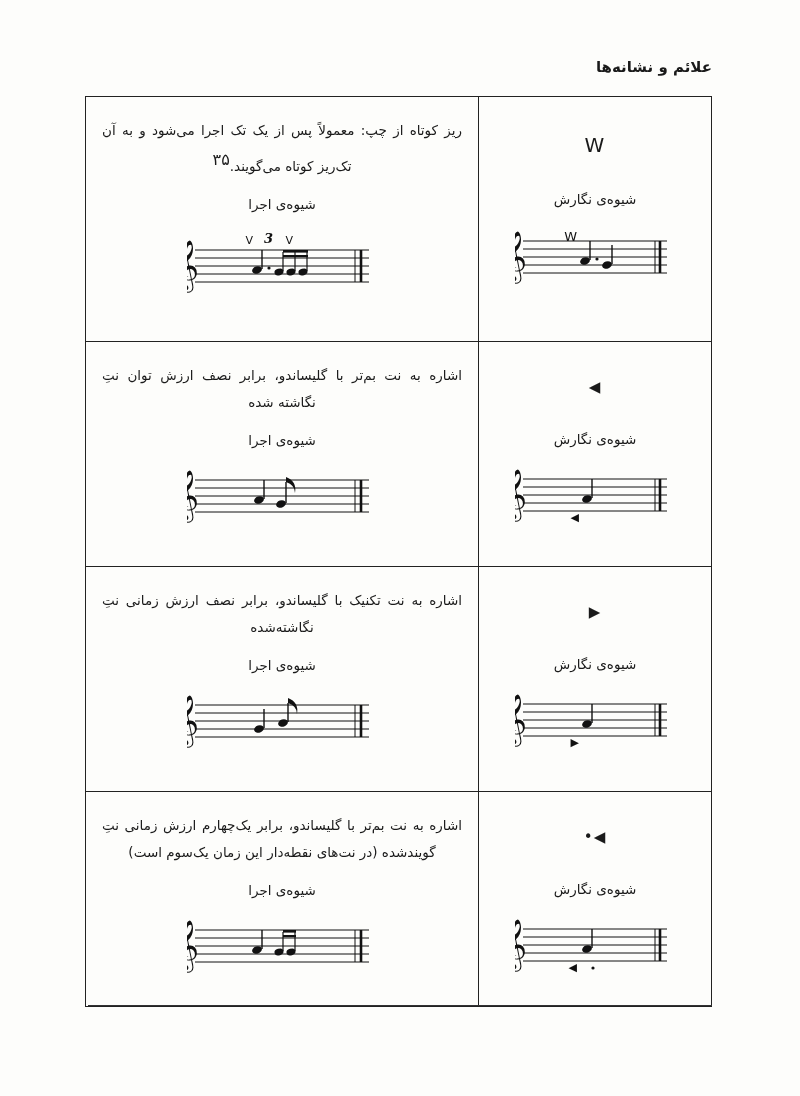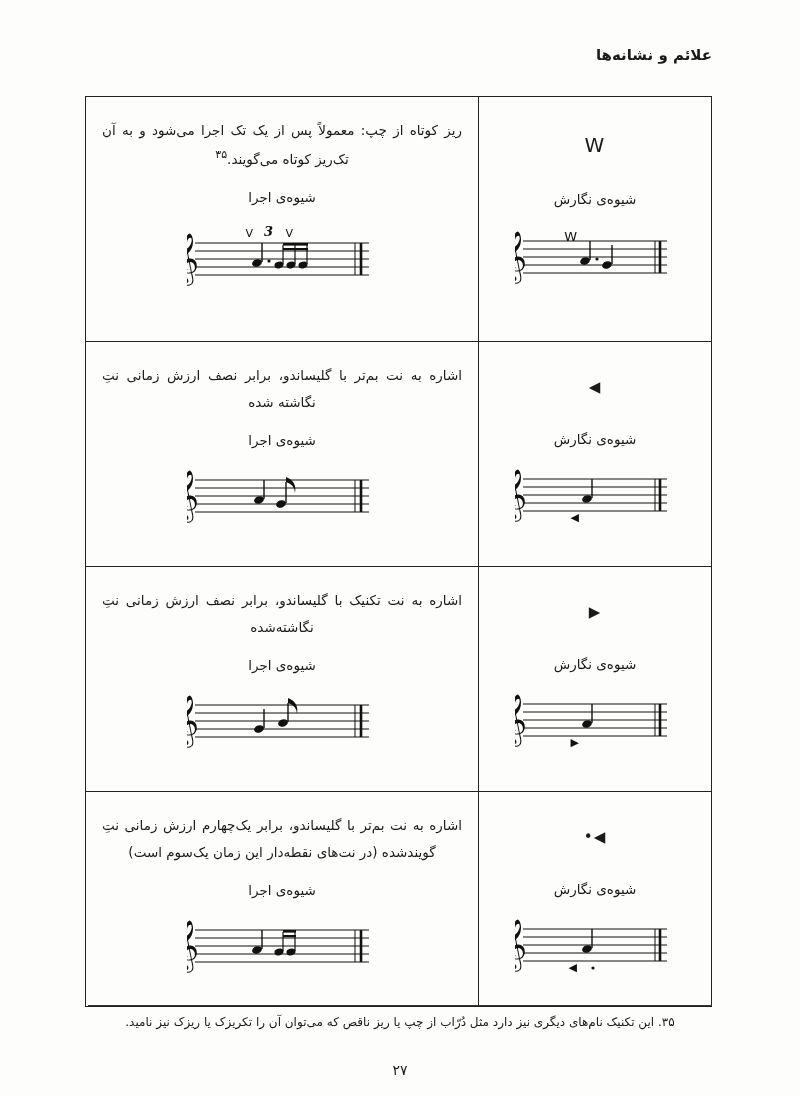--- a/index.html
+++ b/index.html
@@ -16,21 +16,21 @@
     overflow: hidden;
   }
   .page {
     position: absolute;
     inset: 0;
     background: #fdfdfb;
   }
   
   .header {
     position: absolute;
-    top: 46px;
+    top: 58px;
     right: 88px;
     font-size: 15px;
     font-weight: bold;
     direction: rtl;
     letter-spacing: 0;
   }
   
   .table {
     position: absolute;
     top: 96px;
@@ -61,21 +61,21 @@
   .desc-text {
     direction: rtl;
     text-align: justify;
     text-align-last: center;
     font-size: 13.5px;
     line-height: 2.0;
     width: 100%;
     margin: 6px 0 14px 0;
   }
   .sup-note {
-    font-size: 11px;
+    font-size: 16px;
     vertical-align: super;
   }
   .sub-label {
     direction: rtl;
     font-size: 13.5px;
     margin: 2px 0 10px 0;
   }
   .sign-glyph {
     font-size: 20px;
     line-height: 1;
@@ -214,21 +214,21 @@
                 <line x1="77" y1="39" x2="77" y2="20" stroke="#111" stroke-width="1.4"></line>
                 <text x="64" y="62" font-size="11" font-family="DejaVu Sans, sans-serif" fill="#111">◀</text>
                 <line x1="140" y1="20" x2="140" y2="52" stroke="#111" stroke-width="1"></line>
                 <line x1="145" y1="20" x2="145" y2="52" stroke="#111" stroke-width="2.6"></line>
               </svg>
             </div>
           </div>
         </td>
         <td class="col-desc">
           <div class="cell-inner">
-            <div class="desc-text">اشاره به نت بم‌تر با گلیساندو، برابر نصف ارزش زمانی نتِ نگاشته شده</div>
+            <div class="desc-text">اشاره به نت بم‌تر با گلیساندو، برابر نصف ارزش توان نتِ نگاشته شده</div>
             <div class="sub-label">شیوه‌ی اجرا</div>
             <div class="staff-wrap staff">
               <svg width="190" height="68" viewBox="0 0 190 68" xmlns="http://www.w3.org/2000/svg">
                 <g stroke="#111" stroke-width="1">
                   <line x1="8" y1="20" x2="182" y2="20"></line>
                   <line x1="8" y1="28" x2="182" y2="28"></line>
                   <line x1="8" y1="36" x2="182" y2="36"></line>
                   <line x1="8" y1="44" x2="182" y2="44"></line>
                   <line x1="8" y1="52" x2="182" y2="52"></line>
                 </g>
@@ -348,19 +348,14 @@
                 <line x1="174" y1="20" x2="174" y2="52" stroke="#111" stroke-width="2.6"></line>
               </svg>
             </div>
           </div>
         </td>
       </tr>
     </tbody>
   </table>
 
   <div class="footnote-rule"></div>
-  <div class="footnote">
-    <span>۳۵.</span>
-    <span>این تکنیک نام‌های دیگری نیز دارد مثل دُرّاب از چپ یا ریز ناقص که می‌توان آن را تکریزک یا ریزک نیز نامید.</span>
-  </div>
-
-  <div class="page-number">۲۷</div>
+
 </div>
 
 </body></html>

